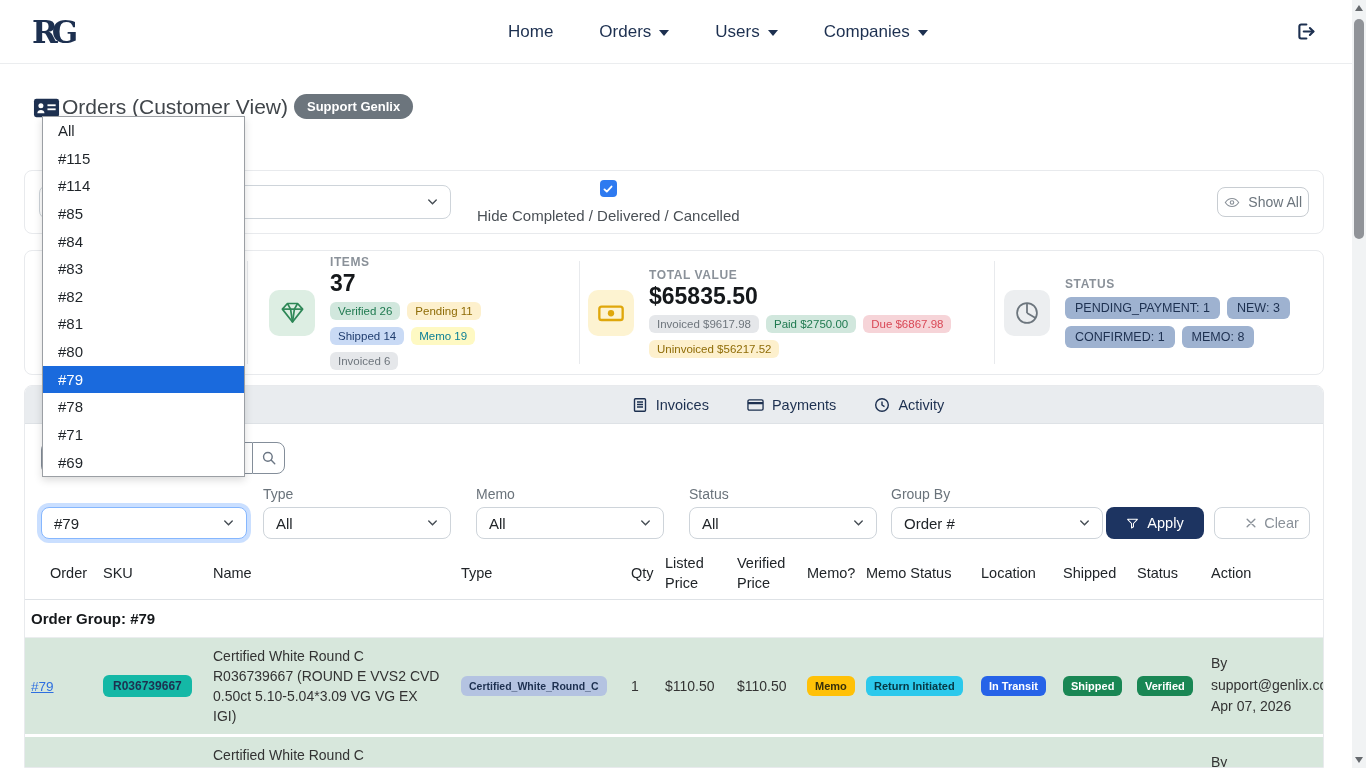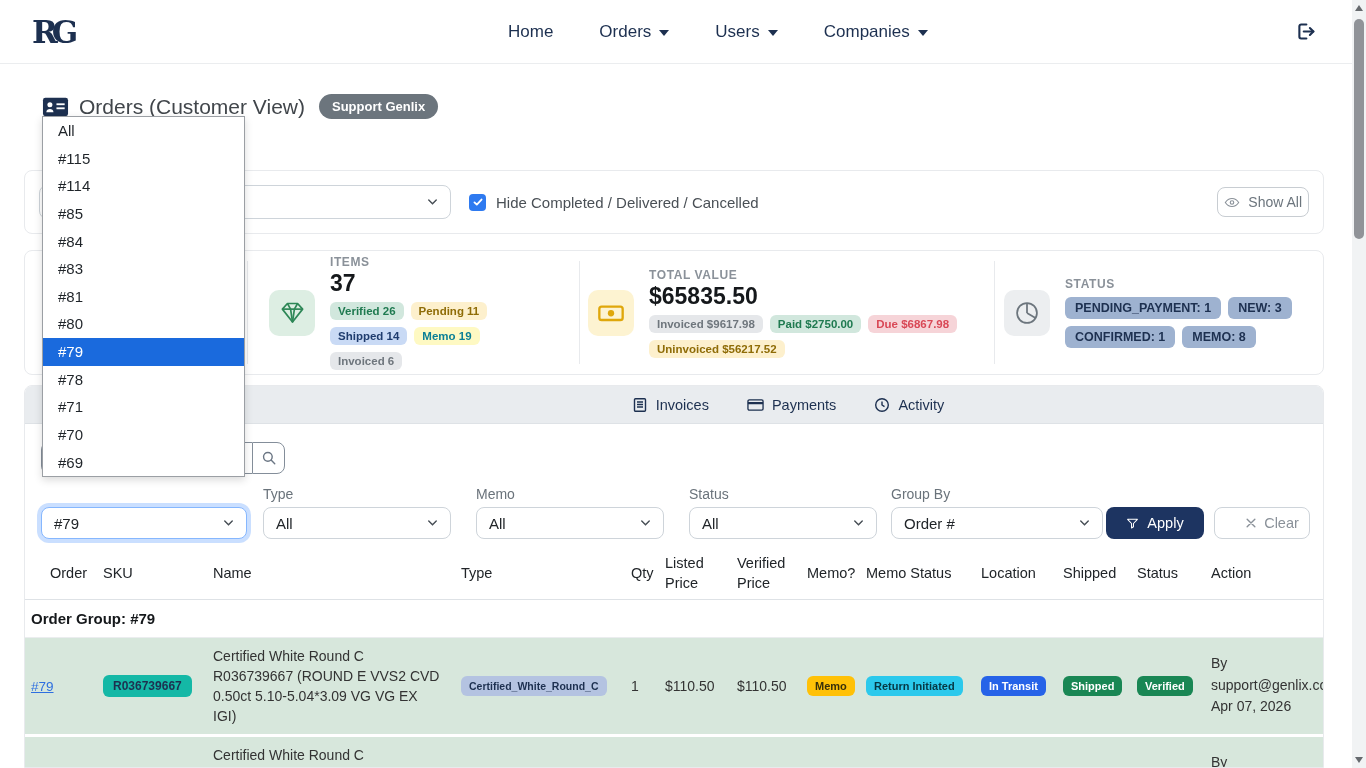--- a/index.html
+++ b/index.html
@@ -13,36 +13,36 @@
   .logo { margin-left:32px; font-family:"DejaVu Serif", serif; font-size:31px; font-weight:700;
           color:#1d3050; letter-spacing:-6px; cursor:pointer; }
   .nav { position:absolute; left:508px; display:flex; gap:46px; align-items:center; }
   .nav-item { font-size:17px; color:#1d3050; display:flex; align-items:center; gap:8px;
               cursor:pointer; white-space:nowrap; }
   .caret { width:0; height:0; border-left:5px solid transparent; border-right:5px solid transparent;
            border-top:6px solid #1d3050; margin-top:2px; }
   .logout-btn { position:absolute; right:36px; top:21px; cursor:pointer; background:none; border:none; }
 
   
-  .title-row { position:absolute; top:94px; left:42px; display:flex; align-items:center; gap:10px; }
+  .title-row { position:absolute; top:94px; left:33px; display:flex; align-items:flex-end; gap:2px; }
   .page-title { font-size:21px; font-weight:400; color:#41464b; }
   .support-badge { background:#6c757d; color:#fff; font-size:13px; font-weight:700;
                    padding:5px 13px; border-radius:14px; margin-left:4px; }
 
   
   .card { position:absolute; left:24px; width:1300px; background:#fff;
           border:1px solid #e8eaed; border-radius:8px; }
 
   
   .filter-card { top:170px; height:64px; display:flex; align-items:center; padding:0 14px; }
   .big-select { width:412px; height:34px; border:1px solid #ced4da; border-radius:8px;
                 position:relative; background:#fff; cursor:pointer; flex:none; }
   .chev { position:absolute; right:10px; top:50%; transform:translateY(-50%); display:flex; }
-  .hide-toggle { margin-left:18px; display:flex; gap:10px; align-items:center; font-size:15px;
-                 color:#4a5056; cursor:pointer; }
+  .hide-toggle { margin-left:26px; display:flex; gap:10px; align-items:center; font-size:15px;
+                 color:#4a5056; cursor:pointer;flex-direction:column; }
   .checkbox { width:17px; height:17px; background:#2e7af0; border-radius:4px; display:flex;
               align-items:center; justify-content:center; flex:none; }
   .show-all { margin-left:auto; height:30px; padding:0 6px; border:1px solid #c8cdd2;
               background:#fff; border-radius:8px; color:#6c757d; font-size:14px; display:flex;
               align-items:center; gap:8px; cursor:pointer; }
 
   
   .stats-card { top:250px; height:125px; display:flex; }
   .stat-blank { width:222px; flex:none; }
   .vdiv { width:1px; background:#e8eaed; margin:10px 0; flex:none; }
@@ -55,21 +55,21 @@
   .ic-items { background:#ddeee3; }
   .ic-total { background:#fdf3d1; }
   .ic-status { background:#eceef0; }
   .stat-body { margin-left:15px; }
   .stat-label { font-size:12px; font-weight:700; color:#8a9199; letter-spacing:.6px; }
   .stat-value { font-size:23px; font-weight:800; color:#15181b; margin:1px 0 5px; }
   .stat-badges { display:flex; flex-wrap:wrap; gap:7px; align-items:center; }
   .bw-items { max-width:212px; }
   .bw-total { max-width:330px; }
   .bw-status { max-width:230px; margin-top:6px; }
-  .sbadge { font-size:11.5px; font-weight:700; border-radius:6px; padding:3px 8px; white-space:nowrap; }
+  .sbadge { font-size:11.5px; font-weight:400; border-radius:6px; padding:3px 8px; white-space:nowrap; }
   .sbadge.big { font-size:12.5px; padding:4px 10px; }
 
   
   .main-card { top:385px; height:383px; border-radius:8px 8px 0 0; overflow:hidden; }
   .tab-bar { height:38px; background:#e9ecef; border-bottom:1px solid #dee2e6;
              display:flex; align-items:center; padding-left:228px; gap:38px;justify-content:center; }
   .tab { display:flex; gap:8px; align-items:center; font-size:14.5px; color:#1d3050; cursor:pointer; }
 
   .search-row { margin:18px 16px 12px; display:flex; width:244px; }
   .search-input { flex:1; height:32px; border:1px solid #848e9a; border-right:none;
@@ -445,26 +445,26 @@
     </table>
   </section>
 
   <div class="popup" id="popup">
       <div class="opt">All</div>
       <div class="opt">#115</div>
       <div class="opt">#114</div>
       <div class="opt">#85</div>
       <div class="opt">#84</div>
       <div class="opt">#83</div>
+      <div class="opt">#82</div>
       <div class="opt">#81</div>
       <div class="opt">#80</div>
       <div class="opt sel" style="background: rgb(26, 106, 221);">#79</div>
       <div class="opt">#78</div>
       <div class="opt">#71</div>
-      <div class="opt">#70</div>
       <div class="opt">#69</div>
     </div>
 
   <div class="scrollbar">
     <div class="sb-up"></div>
     <div class="sb-thumb"></div>
     <div class="sb-down"></div>
   </div>
 
 </div>

